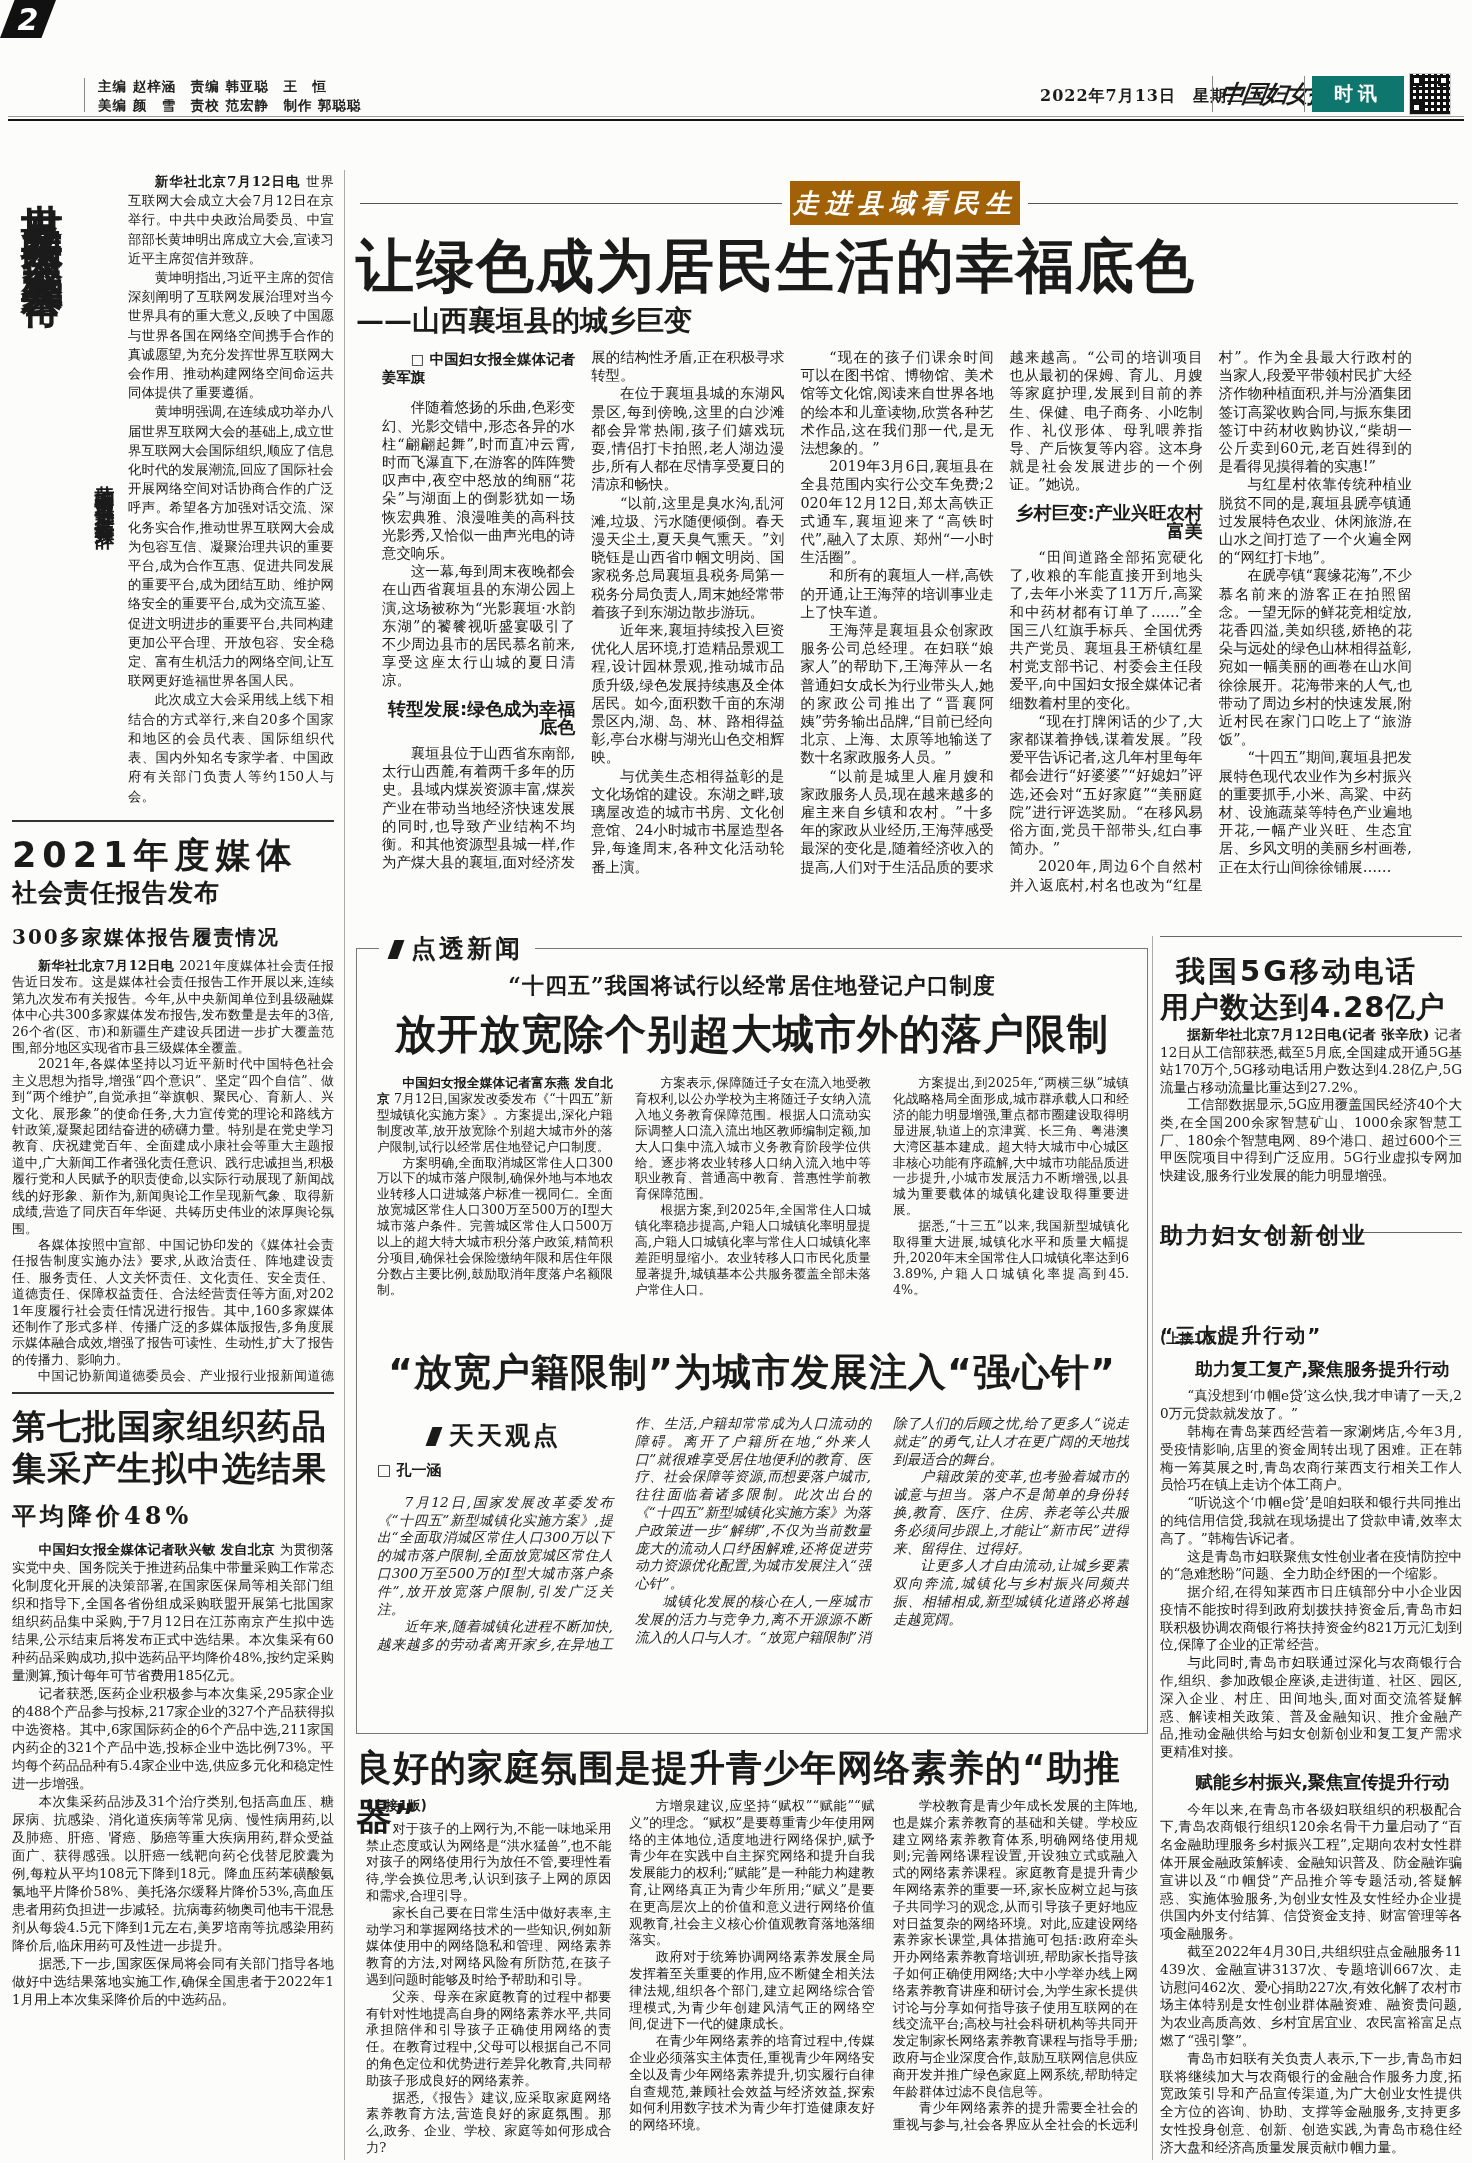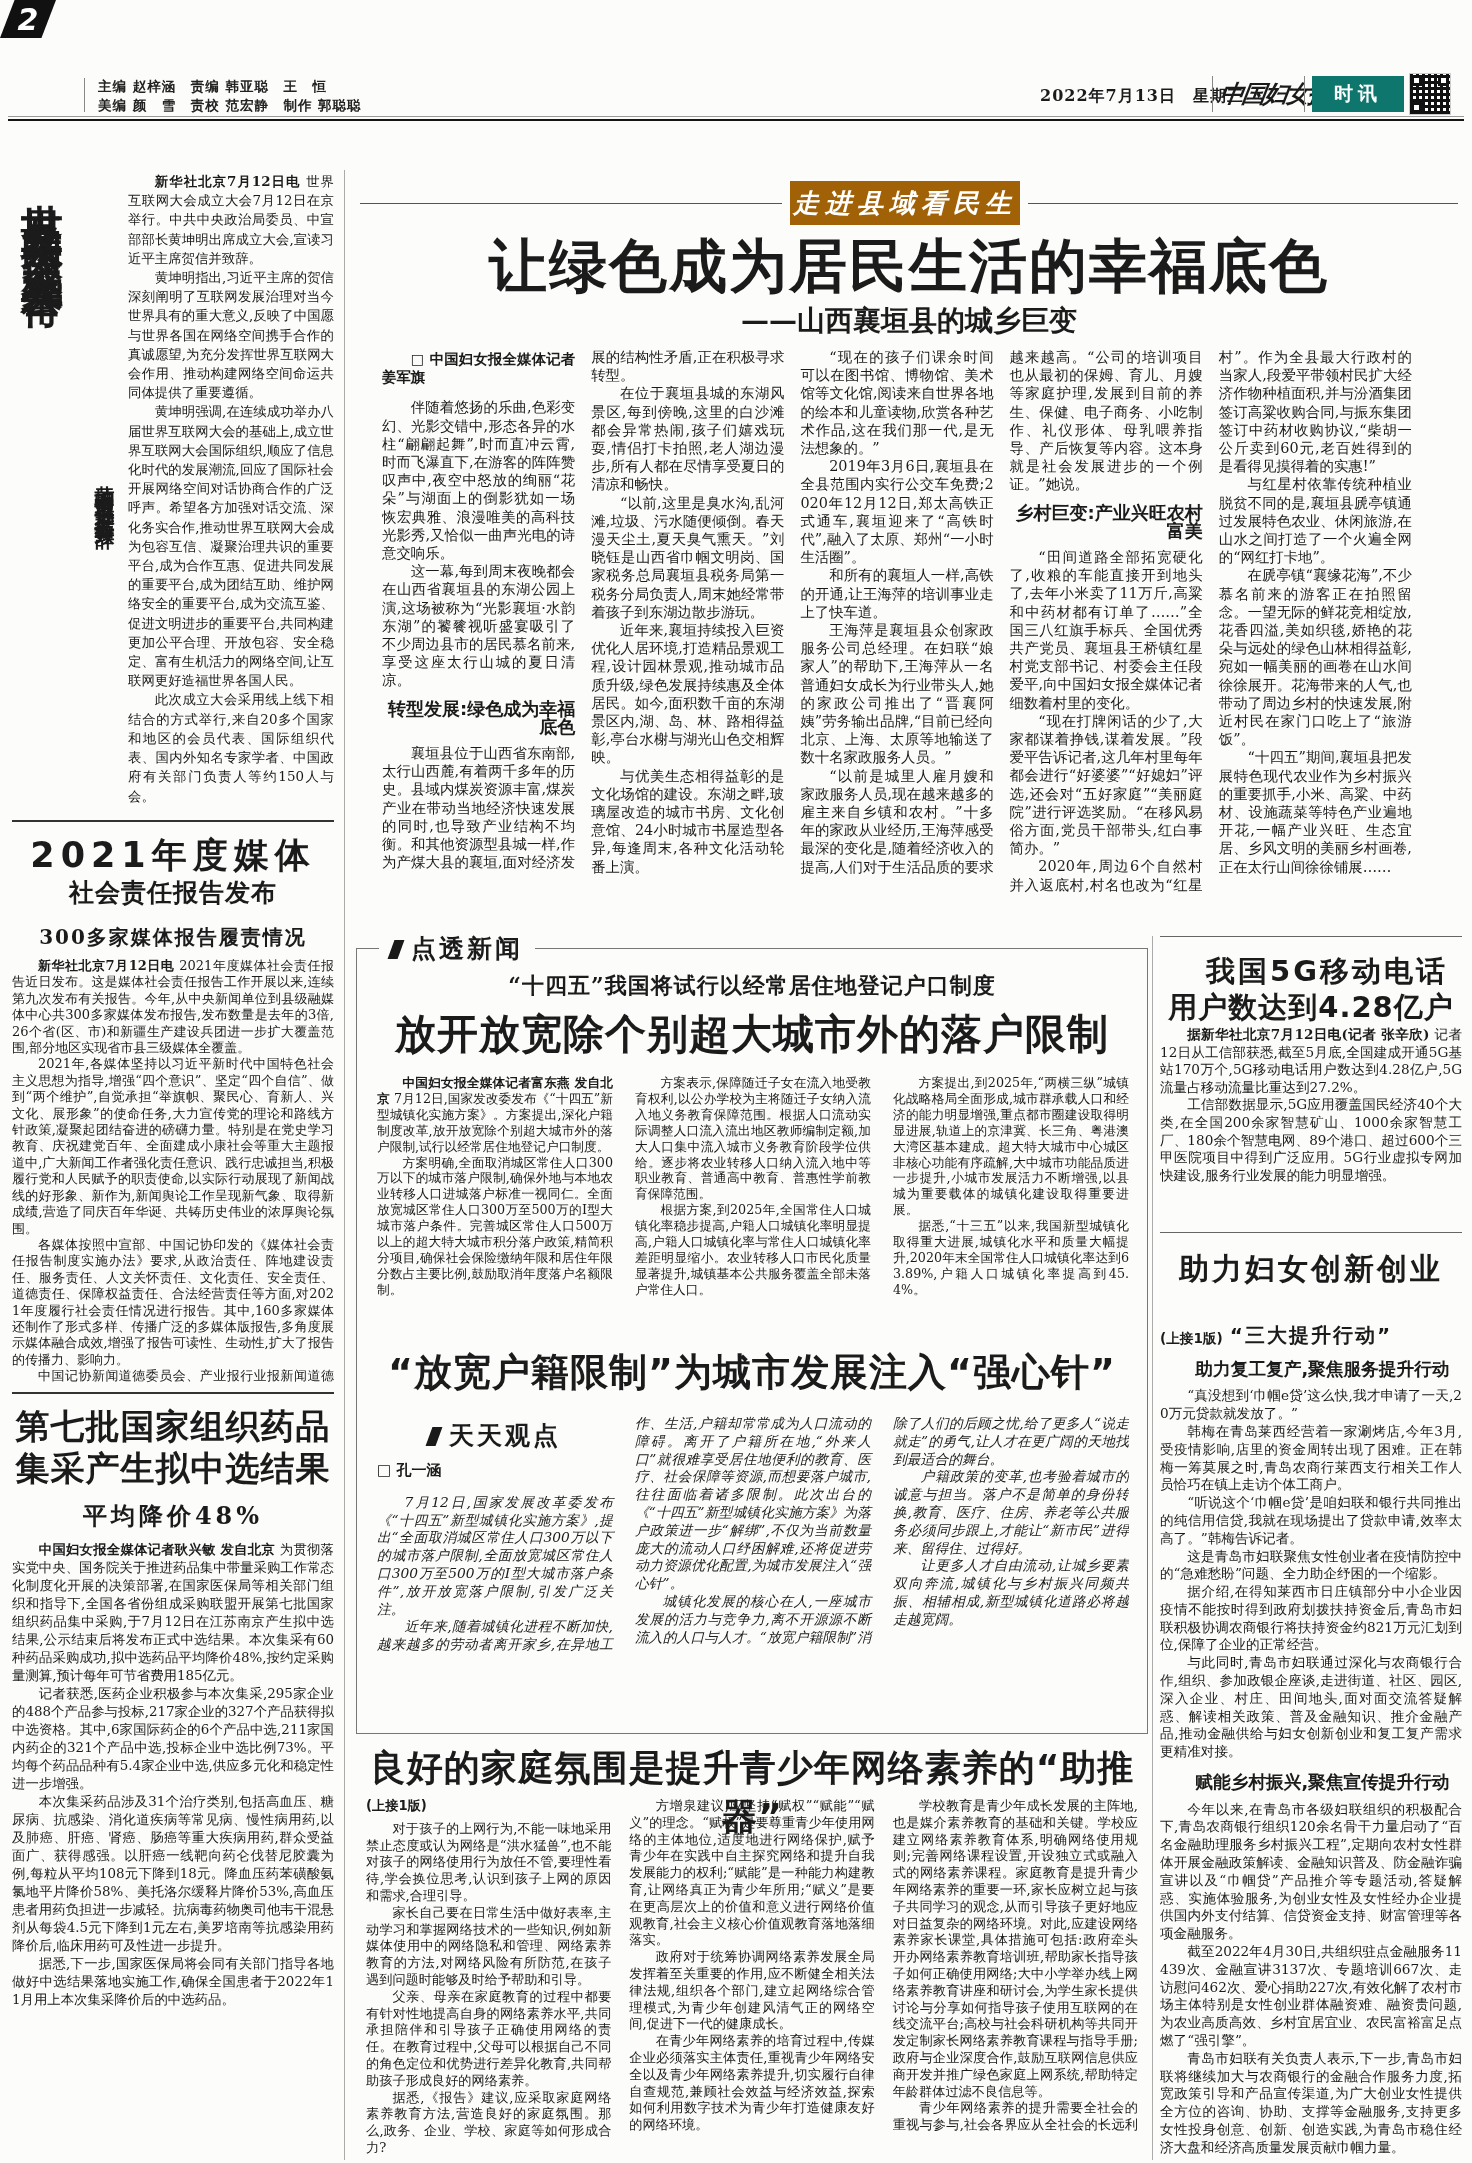--- a/index.html
+++ b/index.html
@@ -5,21 +5,21 @@
   *{margin:0;padding:0;box-sizing:border-box}
   html,body{background:#d9d9d6}
   #sheet{position:relative;width:1472px;height:2163px;margin:0 auto;background:#fcfcfa;color:#1b1b1b;
          font-family:"DejaVu Serif","Liberation Serif",serif;overflow:hidden}
   .sans{font-family:"DejaVu Sans","Liberation Sans",sans-serif}
   .abs{position:absolute}
   .rule{position:absolute;background:#141414}
   .rule.light{background:#9a9a9a}
   .vsep{position:absolute;width:1px;background:#888}
   .vert{writing-mode:vertical-rl}
-  .center{text-align:center}
+  .center{text-align:left}
   
   .body{position:absolute;overflow:hidden;text-align:justify;word-break:break-all}
   .blk{margin:0;text-align:justify;word-break:break-all}
   .blk.p{text-indent:2em}
   .blk.p b{font-weight:700}
   .blk.by{font-weight:700;text-indent:2em;font-family:"DejaVu Sans","Liberation Sans",sans-serif;
           font-style:normal;margin:2px 0 12px}
   .blk.h{font-family:"DejaVu Sans","Liberation Sans",sans-serif;font-weight:700;text-align:right;
          text-indent:0;font-size:1.25em;margin:10px 0 8px;font-style:normal}
   .blk.h2{font-family:"DejaVu Sans","Liberation Sans",sans-serif;font-weight:700;text-indent:2em;
@@ -102,21 +102,21 @@
   #teen-body{left:366px;top:1798px;width:772px;height:362px;column-count:3;column-gap:18px;
              font-size:13.2px;line-height:16.8px}
   
   #rr-vrule{left:1152px;top:936px;height:1224px;background:#aaa}
   #rr-rule-top{left:1160px;top:936px;width:302px;height:1px;background:#666}
   #g5-h1{left:1176px;top:952px;width:302px;font-size:29px;font-weight:700;letter-spacing:3px}
   #g5-h2{left:1160px;top:988px;width:302px;font-size:29px;font-weight:800;letter-spacing:1px}
   #g5-body{left:1160px;top:1026px;width:302px;height:200px;font-size:13.6px;line-height:17.6px}
   #rr-rule-mid{left:1160px;top:1232px;width:302px;height:1px;background:#666}
   #women-h1{left:1160px;top:1322px;width:302px;font-size:20px;font-weight:800;letter-spacing:2px}
-  #women-h2{left:1160px;top:1249px;width:302px;font-size:30px;font-weight:800;letter-spacing:3px}
+  #women-h2{left:1160px;top:1220px;width:302px;font-size:23px;font-weight:800;letter-spacing:3px}
   #women-body{left:1160px;top:1330px;width:302px;height:830px;font-size:13.6px;line-height:17.8px}
 </style>
 </head>
 <body>
 
 <div id="sheet">
 
   <div class="abs rule light" id="top-hairline"></div>
   <div class="abs sans" id="hdr-pageno">2</div>
   <div class="vsep" id="hdr-staffbar"></div>

